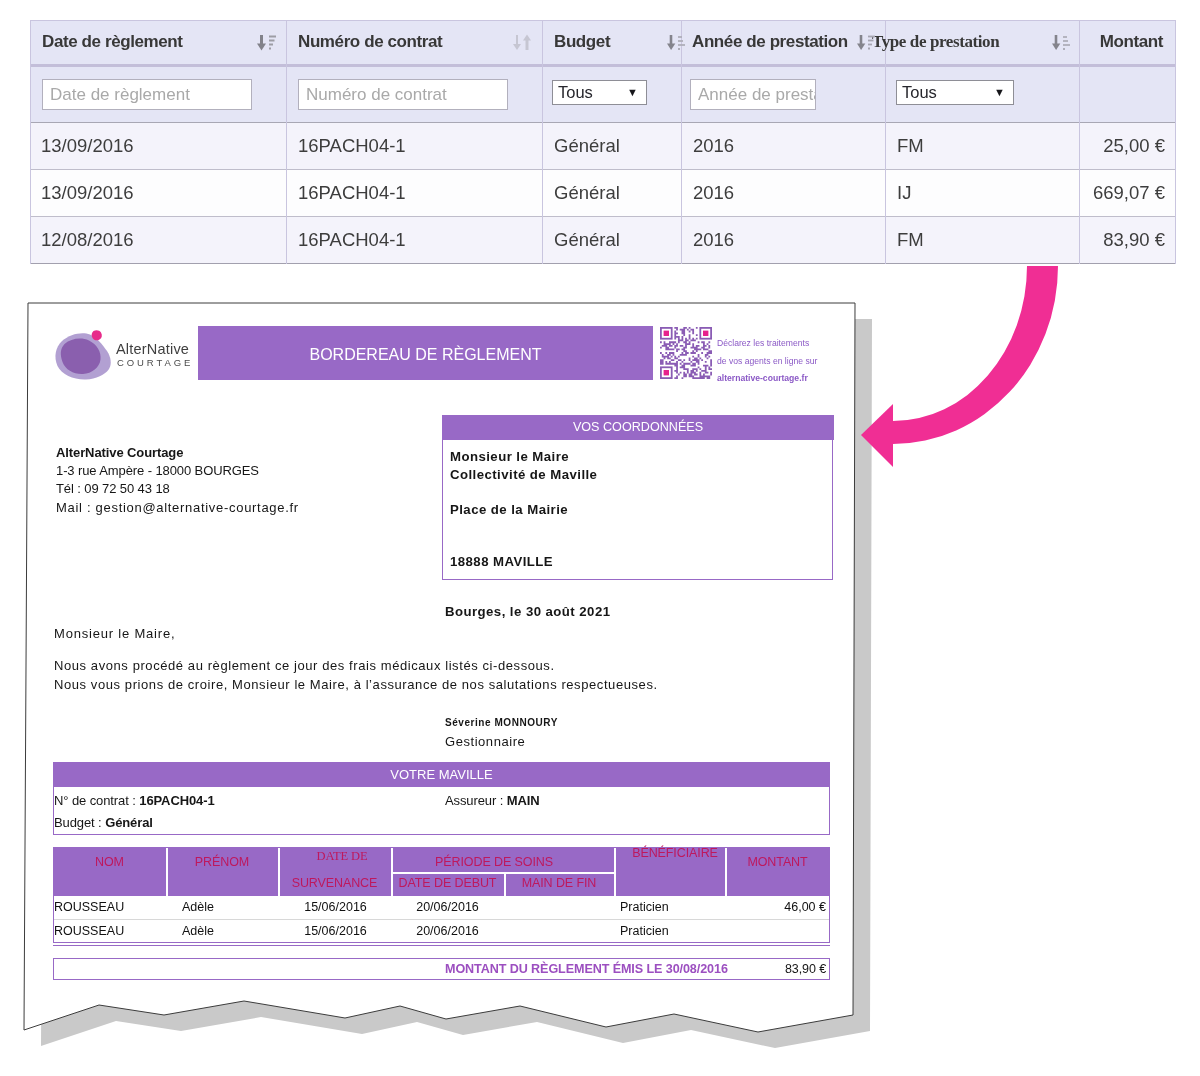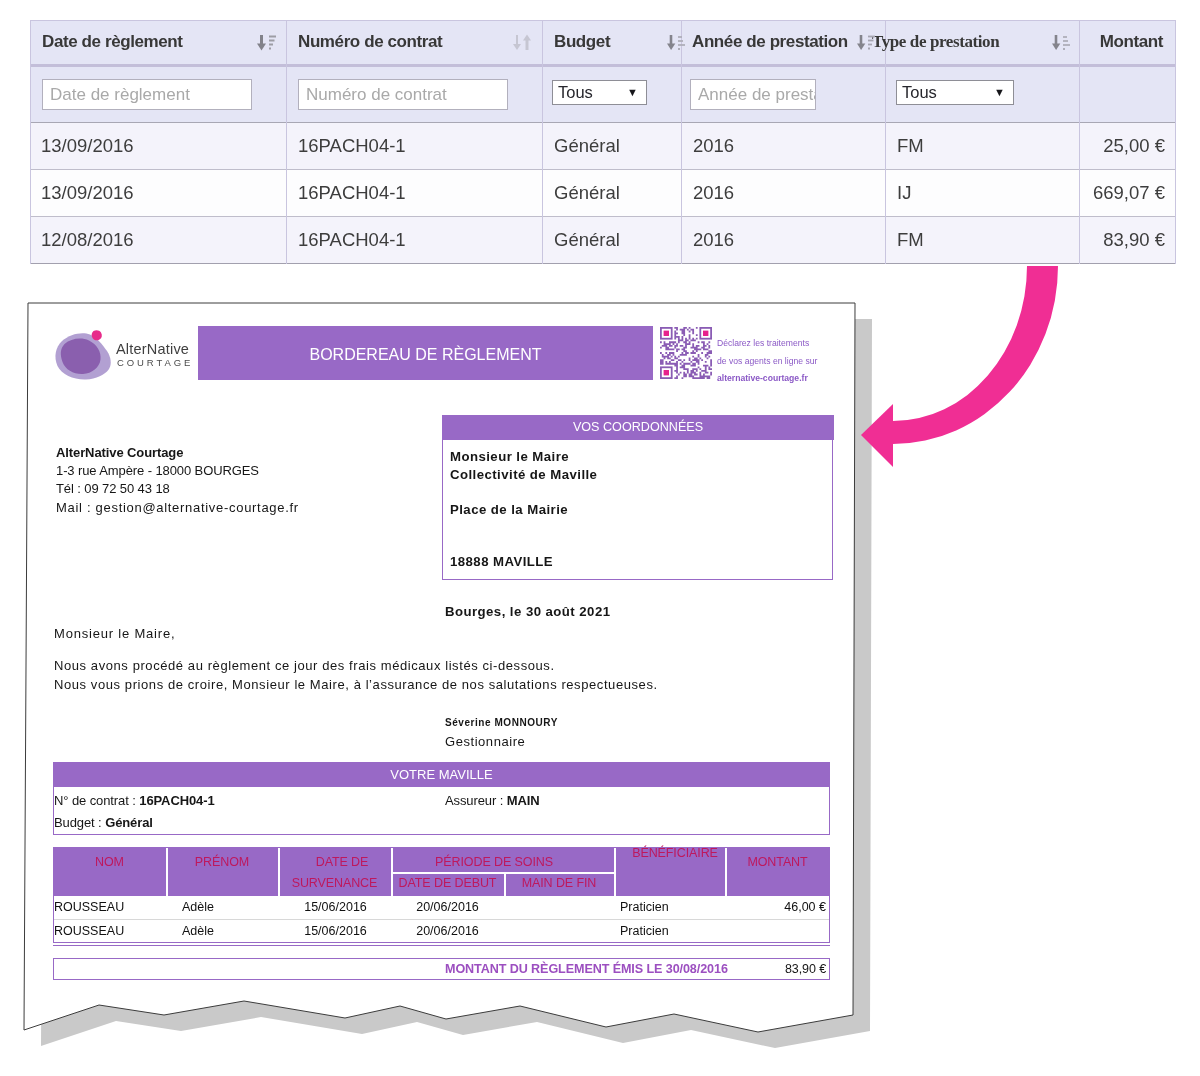--- a/index.html
+++ b/index.html
@@ -205,21 +205,21 @@
  <div class="bh"></div>
  <div class="wv" style="left:113px;"></div>
  <div class="wv" style="left:225px;"></div>
  <div class="wv" style="left:338px;"></div>
  <div class="wv" style="left:451px;top:25px;height:24px;"></div>
  <div class="wv" style="left:561px;"></div>
  <div class="wv" style="left:672px;"></div>
  <div style="position:absolute;left:338px;top:25px;width:223px;height:1.5px;background:#fff;"></div>
  <div class="ht" style="left:0;top:9px;width:113px;">NOM</div>
  <div class="ht" style="left:113px;top:9px;width:112px;">PRÉNOM</div>
- <div class="ht" style="left:225px;top:9px;width:128px;">DATE DE</div>
+ <div class="ht" style="left:225px;top:3px;width:128px;font-family:Liberation Serif, serif;">DATE DE</div>
  <div class="ht" style="left:225px;top:30px;width:113px;">SURVENANCE</div>
  <div class="ht" style="left:338px;top:9px;width:206px;">PÉRIODE DE SOINS</div>
  <div class="ht" style="left:338px;top:30px;width:113px;">DATE DE DEBUT</div>
  <div class="ht" style="left:451px;top:30px;width:110px;">MAIN DE FIN</div>
  <div class="ht" style="left:561px;top:0;width:122px;">BÉNÉFICIAIRE</div>
  <div class="ht" style="left:672px;top:9px;width:105px;">MONTANT</div>
  <div class="dr" style="top:49px;border-bottom:1px solid #d8d8d8;">
    <div class="dc" style="left:1px;">ROUSSEAU</div>
       <div class="dc" style="left:129px;">Adèle</div>
    <div class="dc" style="left:227px;width:111px;text-align:center;">15/06/2016</div>

